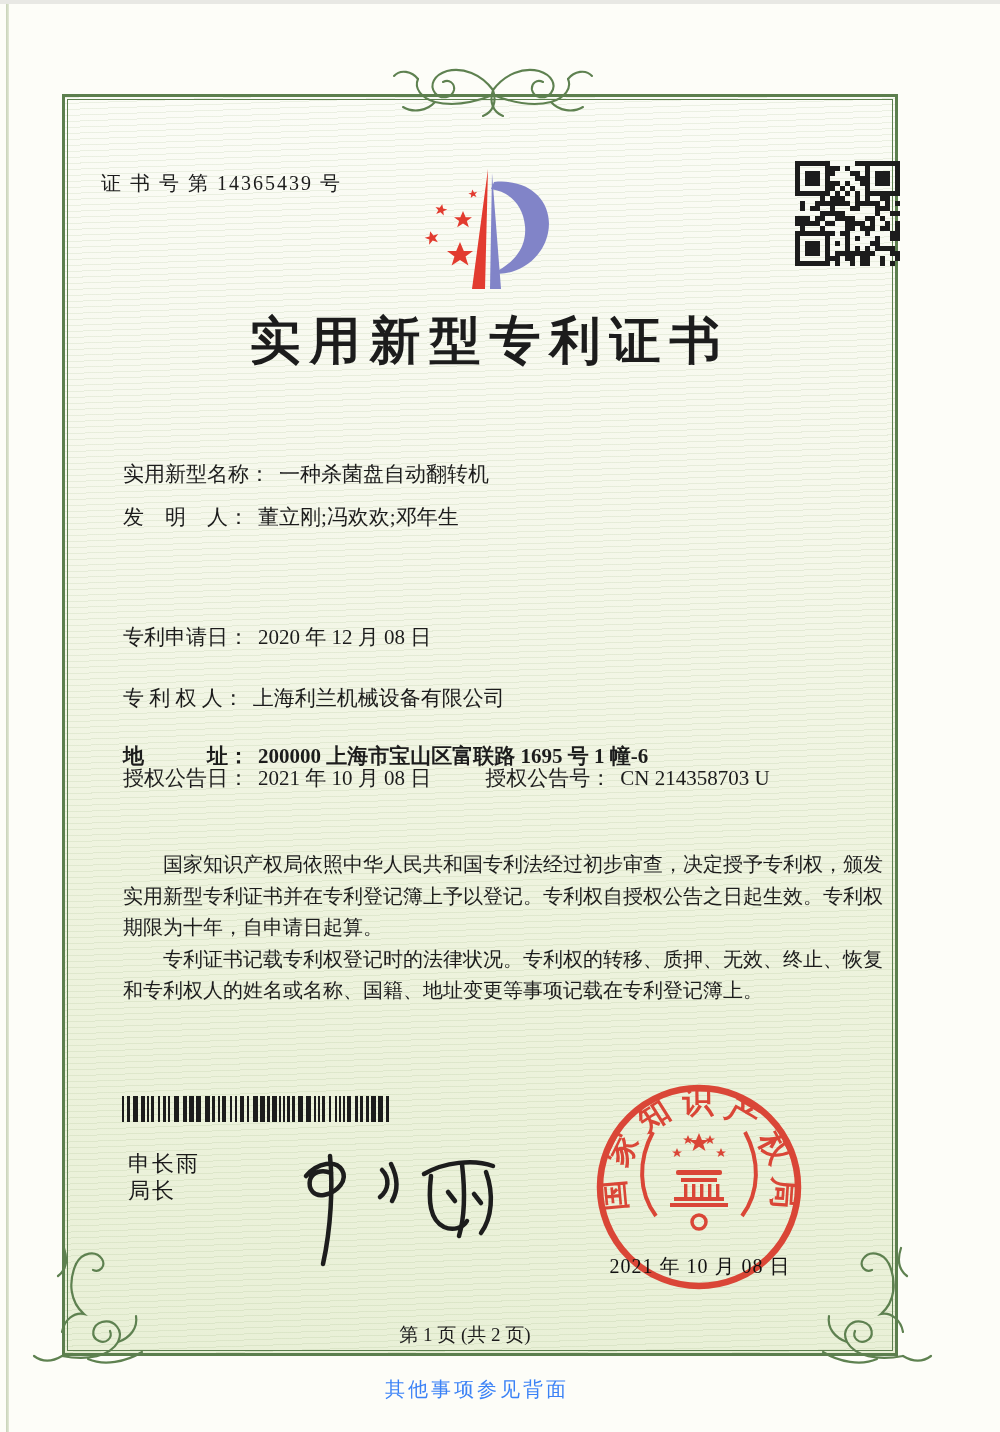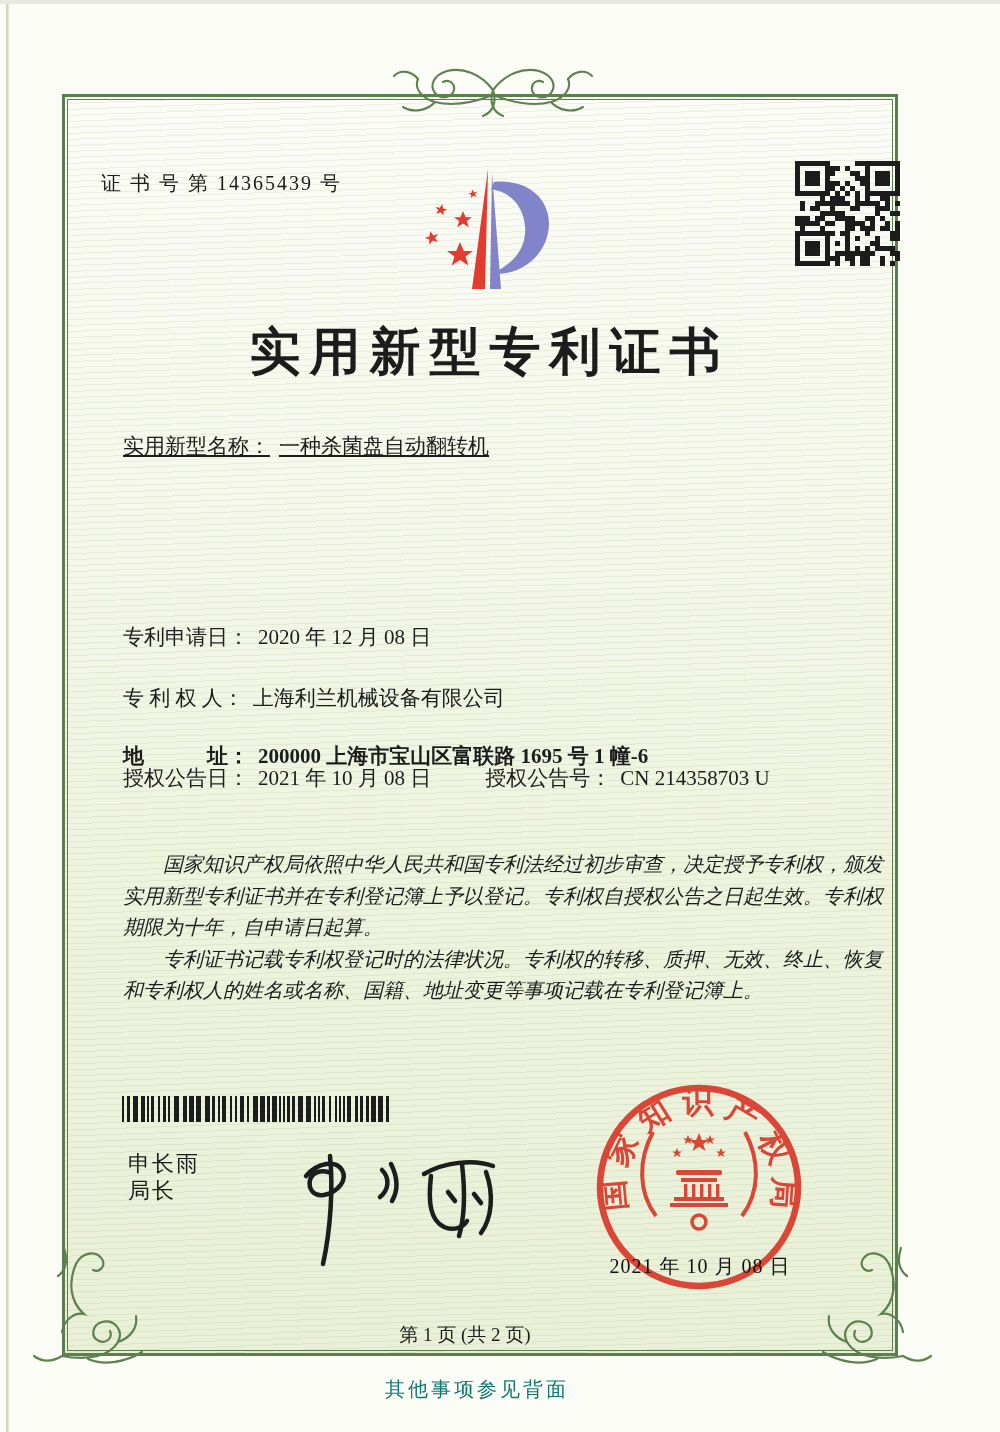--- a/index.html
+++ b/index.html
@@ -18,32 +18,32 @@
     position:absolute;left:62px;top:90px;width:836px;height:1262px;
     border:3.5px solid #5c7f4e;box-sizing:border-box;
     background:
       repeating-linear-gradient(178deg, rgba(126,158,96,0.13) 0 1px, rgba(255,255,255,0) 1px 6px),
       linear-gradient(180deg,#fbfcf6 0%,#f6f8ec 30%,#eef3de 62%,#e9f0d7 100%);
   }
   .frame::after{content:"";position:absolute;inset:2px;border:1.3px solid #5c7f4e;}
   .ornament{position:absolute;pointer-events:none;}
   
   .cert-no{position:absolute;left:101px;top:166px;font-size:20px;letter-spacing:2px;}
-  .title{position:absolute;left:62px;top:314px;width:846px;text-align:center;
+  .title{position:absolute;left:62px;top:303px;width:846px;text-align:center;
     font-size:51px;font-weight:700;letter-spacing:9px;padding-left:9px;box-sizing:border-box;}
   .frow{position:absolute;left:123px;font-size:21px;white-space:nowrap;}
   .fvalue{margin-left:9px;}
   .grant2{margin-left:54px;}
   .body-text{position:absolute;left:123px;top:845px;width:760px;font-size:20px;}
-  .body-text p{margin:0;text-indent:2em;text-align:justify;line-height:31.5px;font-style:italic;}
+  .body-text p{margin:0;text-indent:2em;text-align:justify;line-height:31.5px;}
   .director{position:absolute;left:128px;font-size:22px;
     font-family:"Liberation Sans","DejaVu Sans",sans-serif;letter-spacing:2px;text-align:center;}
   .page-no{position:absolute;left:62px;top:1318px;width:806px;text-align:center;font-size:19px;}
   .back-note{position:absolute;left:62px;top:1372px;width:830px;text-align:center;
-    font-size:20px;letter-spacing:3px;color:#0f766e;}
+    font-size:20px;letter-spacing:3px;color:#3b82f6;}
   .seal-date{position:absolute;left:594px;top:1249px;width:212px;text-align:center;
     font-size:20px;letter-spacing:1px;color:#111;}
   .abs{position:absolute;}
 </style>
 </head>
 <body>
 
 <div class="page">
 
   <div class="scan-edge-left"></div>
@@ -342,22 +342,25 @@
       <rect x="40" y="100" width="5" height="5"></rect>
       <rect x="55" y="100" width="5" height="5"></rect>
       <rect x="65" y="100" width="5" height="5"></rect>
       <rect x="70" y="100" width="5" height="5"></rect>
       <rect x="85" y="100" width="5" height="5"></rect>
       <rect x="95" y="100" width="5" height="5"></rect>
     </svg>
 
   <div class="title">实用新型专利证书</div>
 
-  <div class="frow" style="top:428px;text-decoration:underline;">
+  <div class="frow" style="top:456px;">
     <span class="flabel">实用新型名称：</span><span class="fvalue">一种杀菌盘自动翻转机</span>
+  </div>
+  <div class="frow" style="top:499px;">
+    <span class="flabel">发　明　人：</span><span class="fvalue">董立刚;冯欢欢;邓年生</span>
   </div>
   <div class="frow" style="top:619px;">
     <span class="flabel">专利申请日：</span><span class="fvalue">2020 年 12 月 08 日</span>
   </div>
   <div class="frow" style="top:680px;">
     <span class="flabel">专 利 权 人：</span><span class="fvalue">上海利兰机械设备有限公司</span>
   </div>
   <div class="frow" style="top:738px;font-weight:bold;">
     <span class="flabel">地　　　址：</span><span class="fvalue">200000 上海市宝山区富联路 1695 号 1 幢-6</span>
   </div>

